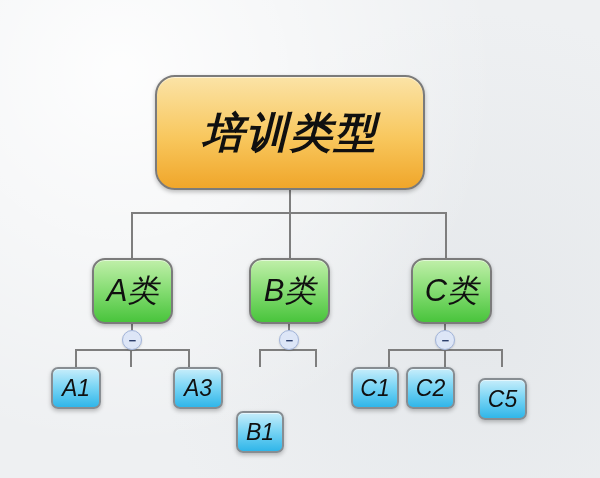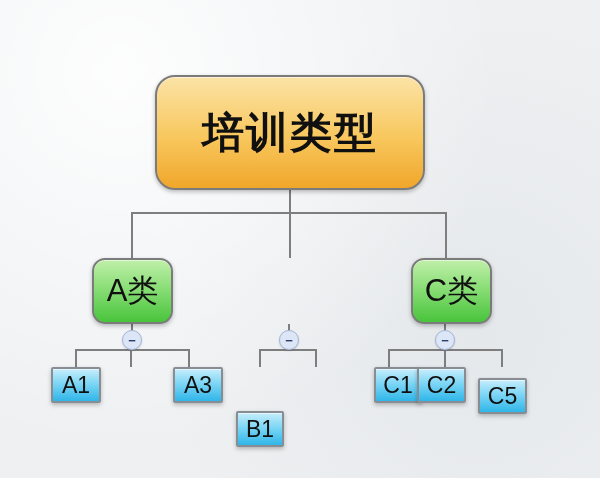--- a/index.html
+++ b/index.html
@@ -9,20 +9,21 @@
   }
   .stage {
     position: relative;
     width: 600px;
     height: 478px;
     overflow: hidden;
     background:
       radial-gradient(circle at 20% 15%, rgba(255,255,255,0.9), rgba(255,255,255,0) 60%),
       radial-gradient(circle at 80% 70%, rgba(220,224,228,0.5), rgba(220,224,228,0) 55%),
       #eef0f2;
+    font-style: italic;
   }
   .line {
     position: absolute;
     background: #7e7e7e;
   }
   .node {
     position: absolute;
     display: flex;
     align-items: center;
     justify-content: center;
@@ -47,22 +48,22 @@
     width: 81px; height: 66px;
     border-radius: 13px;
     background: linear-gradient(to bottom, #c0efa9 0%, #8ade77 45%, #49c43c 100%);
     font-size: 31px;
   }
   .node-cat.a { left: 92px; }
   .node-cat.b { left: 249px; }
   .node-cat.c { left: 405px; margin-left: 6px; }
   .node-leaf {
     top: 367px;
-    width: 50px; height: 36px;
-    border-radius: 2px;
+    width: 50px; height: 42px;
+    border-radius: 7px;
     background: linear-gradient(to bottom, #c6edfb 0%, #7dd6f5 45%, #30b6e9 100%);
     border-color: #878d92;
     font-size: 23px;
   }
   .toggle {
     position: absolute;
     top: 330px;
     width: 20px; height: 20px;
     border-radius: 50%;
     background: #dde6f7;
@@ -106,28 +107,29 @@
 
   <div class="line" style="left:444px; top:324px; width:2px; height:26px;"></div>
   <div class="line" style="left:388px; top:349px; width:115px; height:2px;"></div>
   <div class="line" style="left:388px; top:349px; width:2px; height:18px;"></div>
   <div class="line" style="left:444px; top:349px; width:2px; height:18px;"></div>
   <div class="line" style="left:501px; top:349px; width:2px; height:18px;"></div>
 
   <div class="node node-root">培训类型</div>
 
   <div class="node node-cat a">A类</div>
+  <div class="node node-cat b">B类</div>
   <div class="node node-cat c">C类</div>
 
   <div class="toggle a">−</div>
   <div class="toggle b">−</div>
   <div class="toggle c">−</div>
 
   <div class="node node-leaf" style="left:51px;">A1</div>
   <div class="node node-leaf" style="left:173px;">A3</div>
 
   <div class="node node-leaf" style="left:236px; width:48px;margin-top:44px;">B1</div>
 
-  <div class="node node-leaf" style="left:351px; width:48px;margin-left:23px;">C1</div>
-  <div class="node node-leaf" style="left:417px; width:49px;">C2</div>
+  <div class="node node-leaf" style="left:351px; width:48px;">C1</div>
+  <div class="node node-leaf" style="left:406px; width:49px;">C2</div>
   <div class="node node-leaf" style="left:478px; width:49px;margin-top:11px;">C5</div>
 
 </div>
 
 </body></html>

